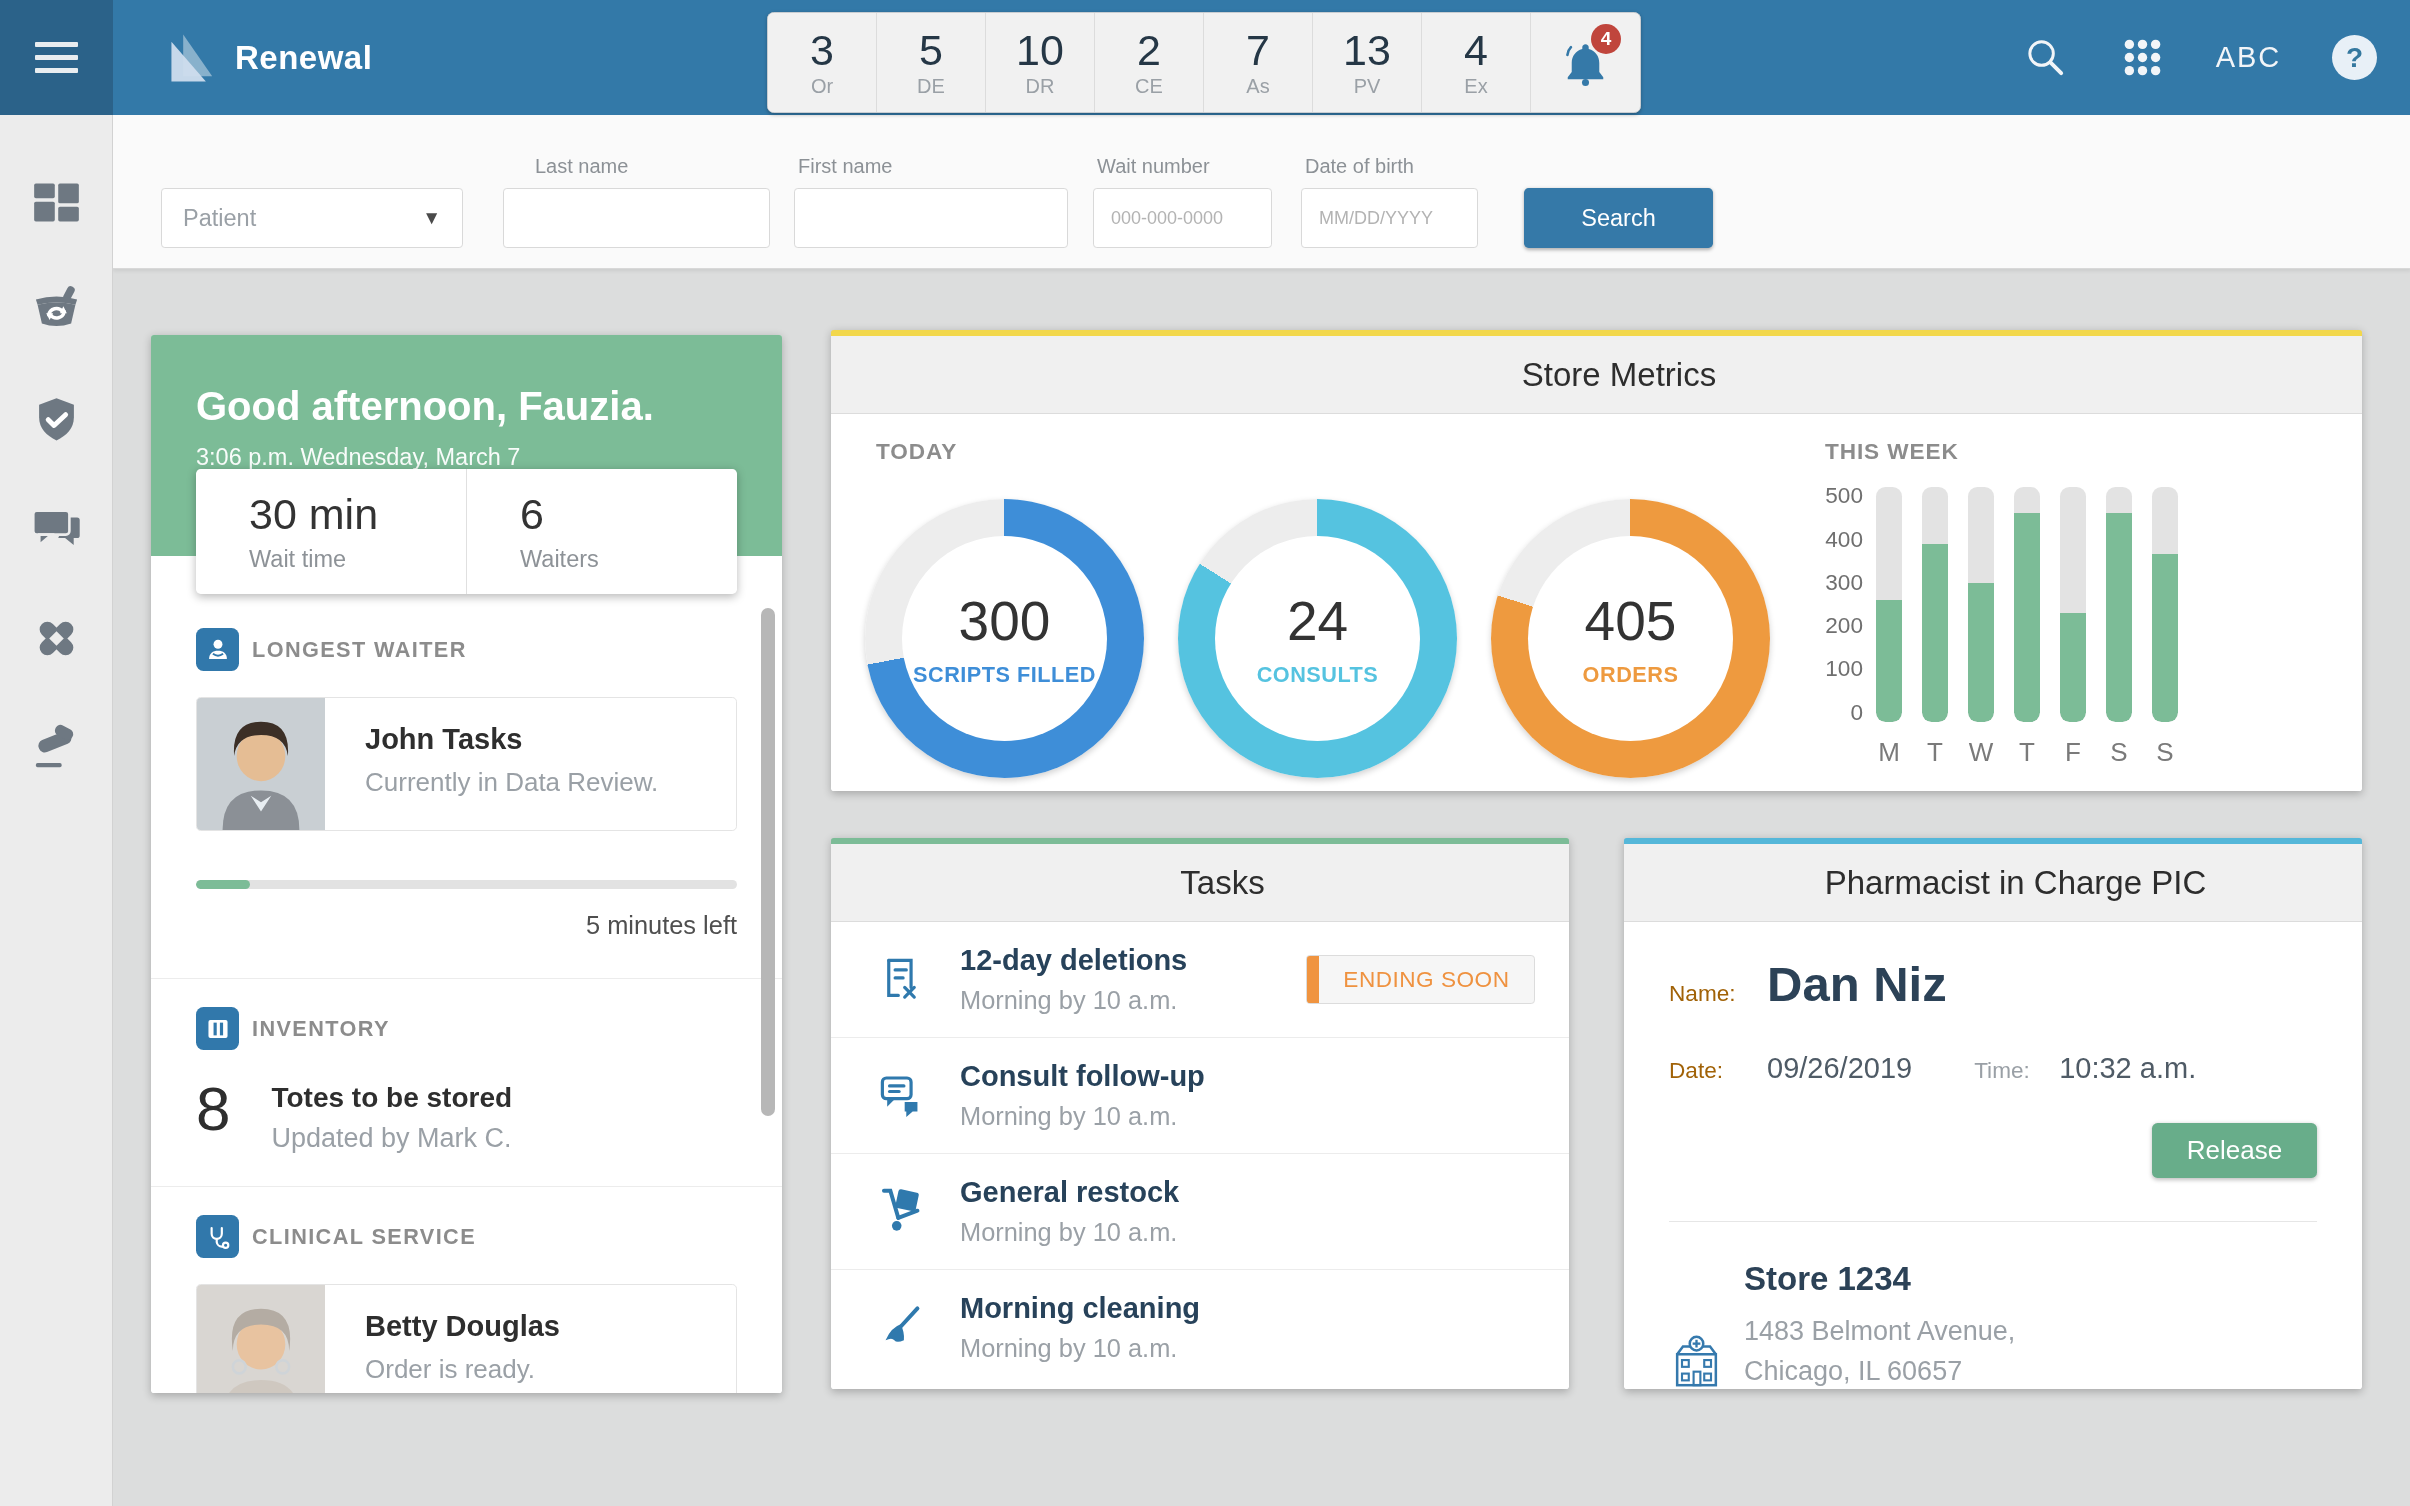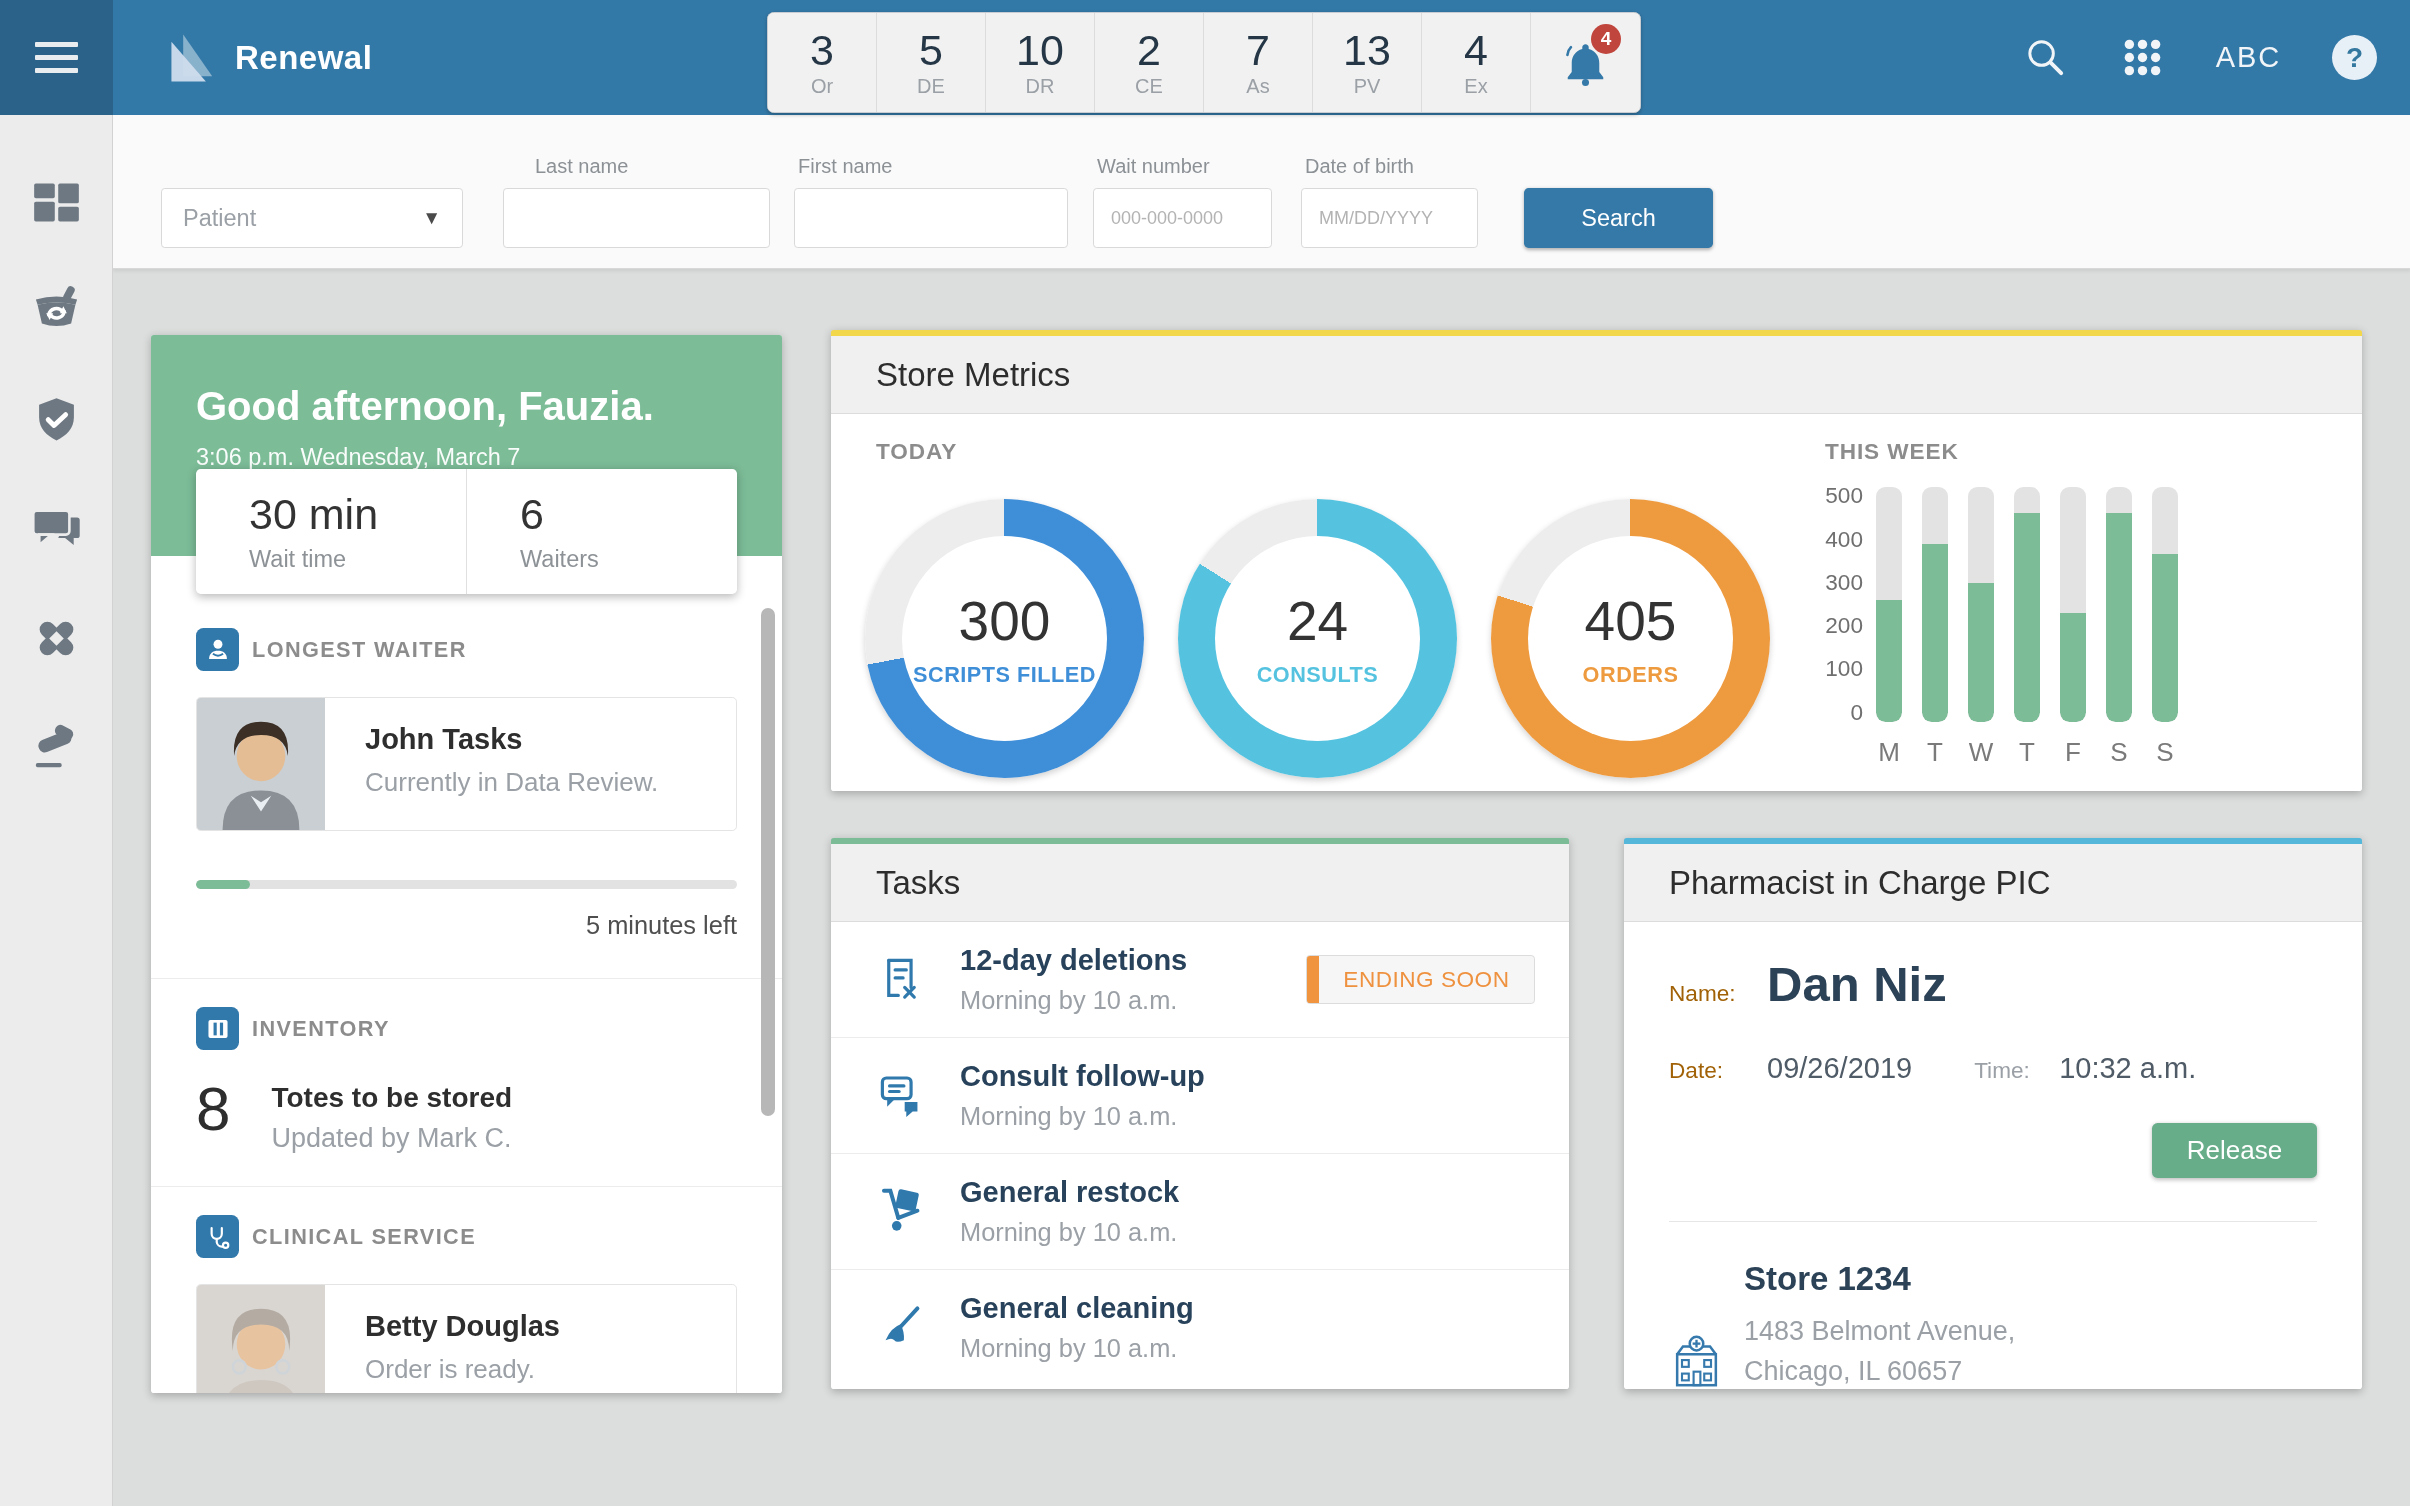--- a/index.html
+++ b/index.html
@@ -37,21 +37,21 @@
   .select-value{font-size:23.5px;color:#9aa0a6;}
   .select-caret{font-size:19px;color:#4a4a4a;}
   .search-btn{position:absolute;left:1411px;top:73px;width:189px;height:60px;background:#3579a8;color:#fff;font-size:23.5px;border:none;border-radius:4.7px;cursor:pointer;box-shadow:0 1.9px 3.8px rgba(0,0,0,.3);font-family:"Liberation Sans",sans-serif;}
 
   
   .sidebar{position:absolute;left:0;top:115px;width:113px;height:1392px;background:#ececec;border-right:1.9px solid #d2d2d2;display:flex;flex-direction:column;align-items:center;padding-top:58px;gap:51px;box-sizing:border-box;z-index:25;}
   .side-icon{width:58px;height:58px;display:flex;align-items:center;justify-content:center;cursor:pointer;}
 
   
   .card{position:absolute;background:#fff;border-radius:2.8px;box-shadow:0 2.8px 8.5px rgba(0,0,0,.24);box-sizing:border-box;}
-  .card-head{height:77px;background:#f0f0f0;border-bottom:0.9px solid #dcdcdc;display:flex;align-items:center;padding-left:45px;}
+  .card-head{height:77px;background:#f0f0f0;border-bottom:0.9px solid #dcdcdc;display:flex;align-items:center;padding-left:45px;justify-content:center;}
   .card-title{font-size:33px;color:#2d2d2d;}
 
   
   .greet{left:151px;top:335px;width:631px;height:1058px;overflow:hidden;}
   .greet-head{height:221px;background:#7cbc97;box-sizing:border-box;padding:49px 45px 0;}
   .greet-title{color:#fff;font-size:40px;font-weight:700;}
   .greet-sub{color:rgba(255,255,255,.95);font-size:23.5px;margin-top:15px;}
   .stat-card{position:relative;margin:-87px 45px 0;height:125px;background:#fff;border-radius:4.7px;box-shadow:0 2.8px 9.4px rgba(0,0,0,.28);display:flex;align-items:center;}
   .stat-cell{flex:1;padding-left:53px;}
   .stat-cell.second{border-left:0.9px solid #e0e0e0;align-self:stretch;display:flex;flex-direction:column;justify-content:center;}
@@ -509,21 +509,21 @@
       </div>
     </div>
     <div class="task-row">
       <div class="task-icon">
         <svg width="51" height="51" viewBox="0 0 64 64">
           <line x1="52" y1="8" x2="30" y2="32" stroke="#2f79ad" stroke-width="5" stroke-linecap="round"></line>
           <path d="M31 28 q-12 4 -19 20 q8 -4 11 0 q3 4 12 0 q1 -10 -4 -20 z" fill="#2f79ad"></path>
         </svg>
       </div>
       <div class="task-text">
-        <div class="task-title">General cleaning</div>
+        <div class="task-title">Morning cleaning</div>
         <div class="task-due">Morning by 10 a.m.</div>
       </div>
     </div>
   </div>
 
   <div class="card pic">
     <div class="card-head">
       <div class="card-title">Pharmacist in Charge PIC</div>
     </div>
     <div class="pic-body">

